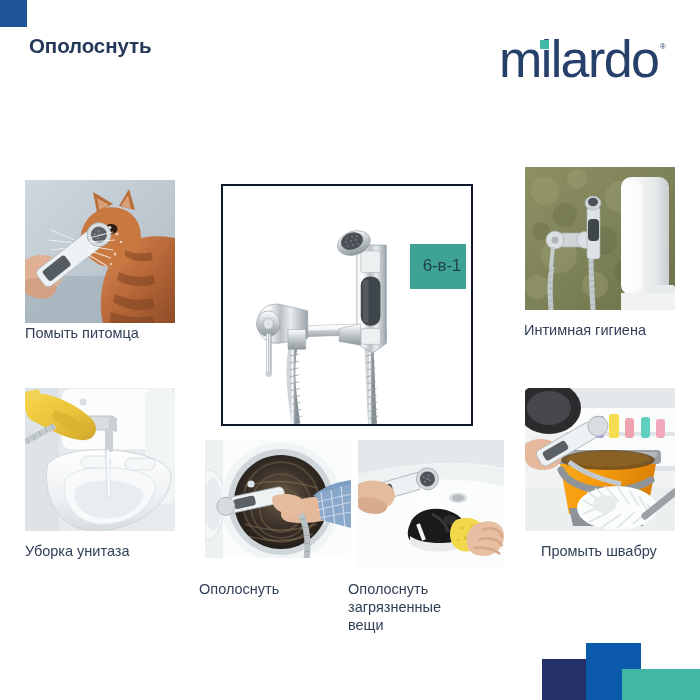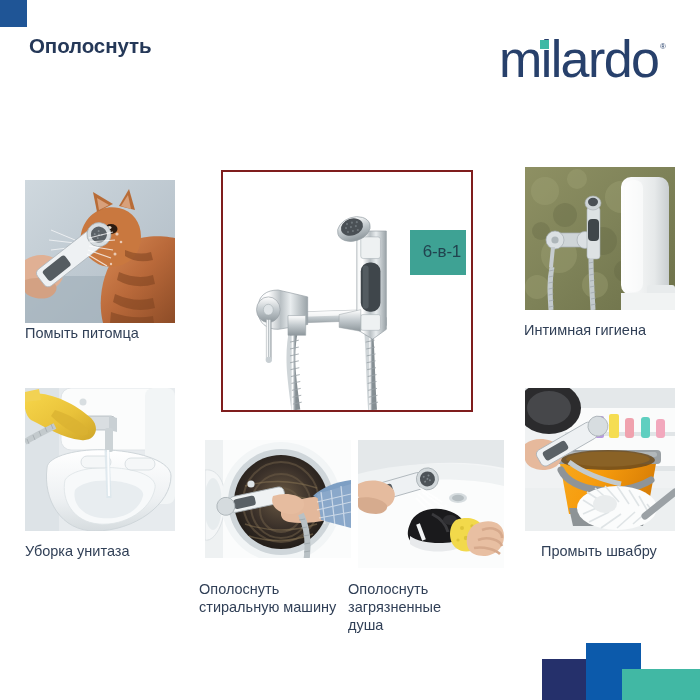--- a/index.html
+++ b/index.html
@@ -25,22 +25,22 @@
   .logo-text{
     position:absolute;left:0;top:0;
     font-size:52px;line-height:46px;font-weight:normal;
     color:#27406b;letter-spacing:-1.6px;
   }
   .logo-dot{position:absolute;left:41px;top:4px;width:9px;height:9px;background:#3fb9a5;}
   .logo-reg{position:absolute;left:161px;top:6px;font-size:8px;color:#27406b;}
 
   
   .product-frame{
-    position:absolute;left:221px;top:170px;width:252px;height:242px;
-    border:2px solid #7f1d1d;box-sizing:border-box;background:#ffffff;
+    position:absolute;left:221px;top:184px;width:252px;height:242px;
+    border:2px solid #0f172a;box-sizing:border-box;background:#ffffff;
   }
   .product-art{position:absolute;left:0;top:0;width:100%;height:100%;}
   .badge{
     position:absolute;left:187px;top:58px;width:56px;height:45px;background:#3ea294;
   }
   .badge-label{
     position:absolute;left:176px;top:70px;width:86px;text-align:center;
     color:#21434f;font-size:17px;line-height:20px;letter-spacing:-0.2px;
   }
 
@@ -441,21 +441,20 @@
 
       <path d="M96 74 C104 92, 104 110, 100 128" stroke="#b9c1c5" stroke-width="6" fill="none"></path>
       <g stroke="#99a1a6" stroke-width="0.9" opacity="0.8">
         <path d="M94 80 l6 -1 M96 88 l6 -1 M98 96 l6 -1 M99 104 l6 -1 M99 112 l6 -1 M98 120 l6 -1"></path>
       </g>
       <rect x="0" y="118" width="146" height="10" fill="#ffffff"></rect>
     </svg>
   </div>
   <div class="caption cap-center" style="left:-6px;top:140px;width:160px;">
     <span>Ополоснуть</span><br>
-    <span>стиральную машину</span>
   </div>
 </div>
 
 <div class="card" style="left:358px;top:440px;width:146px;height:210px;">
   <div class="photo" style="width:146px;height:128px;">
     <svg width="146" height="128" viewBox="0 0 146 128">
       <rect width="146" height="128" fill="#f3f5f6"></rect>
       <path d="M0 0 L146 0 L146 28 C100 18, 40 22, 0 40 Z" fill="#e4e8ea"></path>
       <rect x="0" y="34" width="146" height="94" fill="#fbfcfc"></rect>
       <path d="M0 34 C46 22, 104 20, 146 30 L146 46 C104 36, 46 38, 0 50 Z" fill="#eff2f3"></path>
@@ -509,15 +508,15 @@
 
       <path d="M118 84 C132 78, 146 82, 146 96 C146 112, 130 120, 116 114 C106 110, 106 90, 118 84 Z" fill="#e8bfa2"></path>
       <path d="M124 90 C134 86, 144 90, 144 98" stroke="#d6a98c" stroke-width="2.5" fill="none"></path>
       <path d="M120 100 C130 96, 142 100, 144 106" stroke="#d6a98c" stroke-width="2.5" fill="none"></path>
       <path d="M116 108 C126 106, 138 110, 142 114" stroke="#d6a98c" stroke-width="2.5" fill="none"></path>
     </svg>
   </div>
   <div class="caption cap-center" style="left:-10px;top:140px;width:166px;">
     <span>Ополоснуть</span><br>
     <span>загрязненные</span><br>
-    <span>душа</span>
+    <span>вещи</span>
   </div>
 </div>
 
 </body></html>

